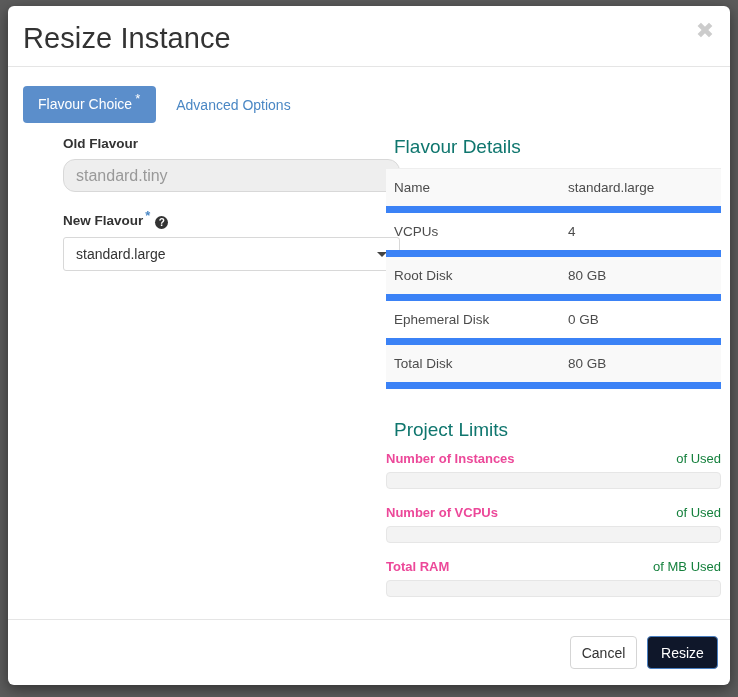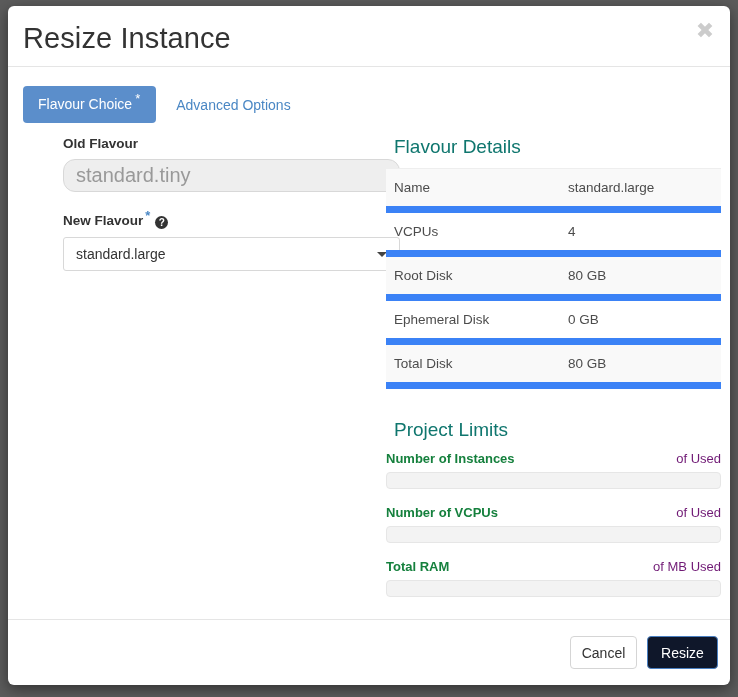--- a/index.html
+++ b/index.html
@@ -128,21 +128,21 @@
     font-family: "Liberation Sans", sans-serif;
     cursor: pointer;
   }
   .text-input {
     width: 337px;
     height: 33px;
     box-sizing: border-box;
     border: 1px solid #d8d8d8;
     border-radius: 12px;
     padding: 0 12px;
-    font-size: 20px;
+    font-size: 16px;
     font-family: "Liberation Sans", sans-serif;
     color: #999999;
     background: #eeeeee;
   }
   .field-block {
     margin-bottom: 21px;
   }
   .select-wrap {
     position: relative;
     width: 337px;
@@ -207,25 +207,25 @@
   }
   .limit-head {
     display: flex;
     justify-content: space-between;
     align-items: flex-end;
     margin-bottom: 6px;
   }
   .limit-name {
     font-size: 13px;
     font-weight: bold;
-    color: #15803d;
+    color: #ec4899;
   }
   .limit-used {
     font-size: 13px;
-    color: #701a75;
+    color: #15803d;
   }
   .progress {
     width: 335px;
     height: 17px;
     background: #f3f3f3;
     border: 1px solid #e6e6e6;
     border-radius: 4px;
     box-sizing: border-box;
     overflow: hidden;
   }

